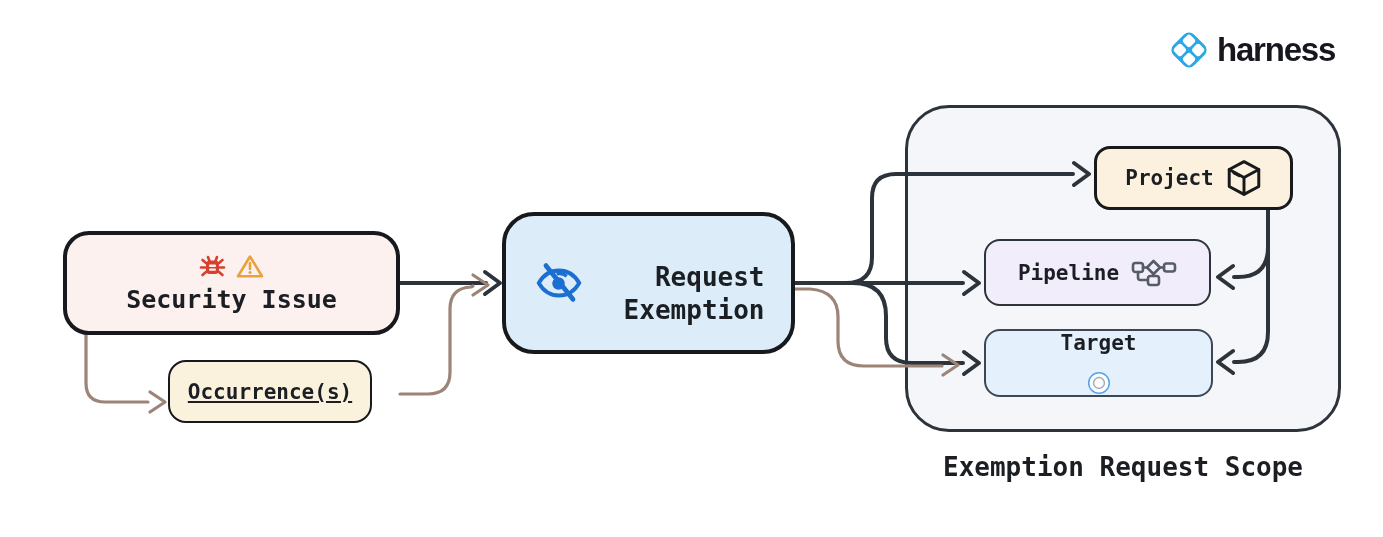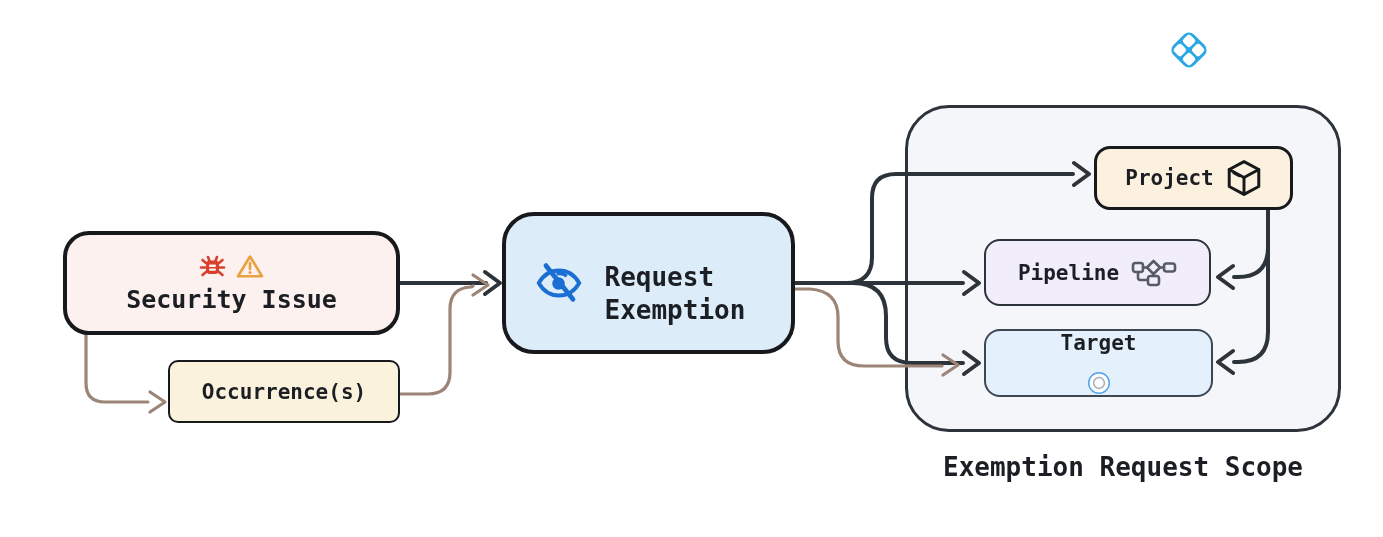--- a/index.html
+++ b/index.html
@@ -29,36 +29,37 @@
     left:63px;top:231px;width:337px;height:104px;
     background:var(--c-security-bg,#fdf1f0);
     border:4px solid var(--c-border-dark,#17191d);
     border-radius:26px;
     flex-direction:column;gap:5px;
     font-size:25px;
   }
   .security .icons{display:flex;align-items:center;gap:9px;}
 
   .occurrence{
-    left:168px;top:360px;width:232px;height:63px;
+    left:168px;top:360px;width:204px;height:63px;
     background:var(--c-occurrence-bg,#fbf2de);
     border:2.5px solid var(--c-border-dark,#17191d);
-    border-radius:10px;
+    border-radius:18px;
     font-size:21px;
+    text-decoration:underline;
   }
 
   .request{
     left:502px;top:212px;width:293px;height:142px;
     background:var(--c-request-bg,#ddecf9);
     border:4px solid var(--c-border-dark,#17191d);
     border-radius:32px;
     gap:20px;
     font-size:26px;
   }
-  .request .lbl{white-space:normal;width:160px;text-align:left;line-height:1.25;margin-top:21px;}
+  .request .lbl{white-space:normal;width:160px;text-align:right;line-height:1.25;margin-top:21px;}
 
   .scope{
     position:absolute;z-index:1;box-sizing:border-box;
     left:905px;top:105px;width:436px;height:327px;
     background:var(--c-scope-bg,#f4f6f9);
     border:3.5px solid var(--c-scope-border,#2c333a);
     border-radius:44px;
   }
   .scope-title{
     position:absolute;z-index:10;
@@ -225,15 +226,16 @@
   <div class="logo">
     <svg width="46" height="46" viewBox="-23 -23 46 46">
       <g transform="rotate(45)">
         <rect class="fill-logo" x="-14.5" y="-14.5" width="29" height="29" rx="7"></rect>
         <rect x="-11.6" y="-11.6" width="10.3" height="10.3" rx="2.6" fill="#ffffff"></rect>
         <rect x="1.3" y="-11.6" width="10.3" height="10.3" rx="2.6" fill="#ffffff"></rect>
         <rect x="-11.6" y="1.3" width="10.3" height="10.3" rx="2.6" fill="#ffffff"></rect>
         <rect x="1.3" y="1.3" width="10.3" height="10.3" rx="2.6" fill="#ffffff"></rect>
       </g>
     </svg>
+    <span class="word">harness</span>
   </div>
 
 </div>
 
 </body></html>

